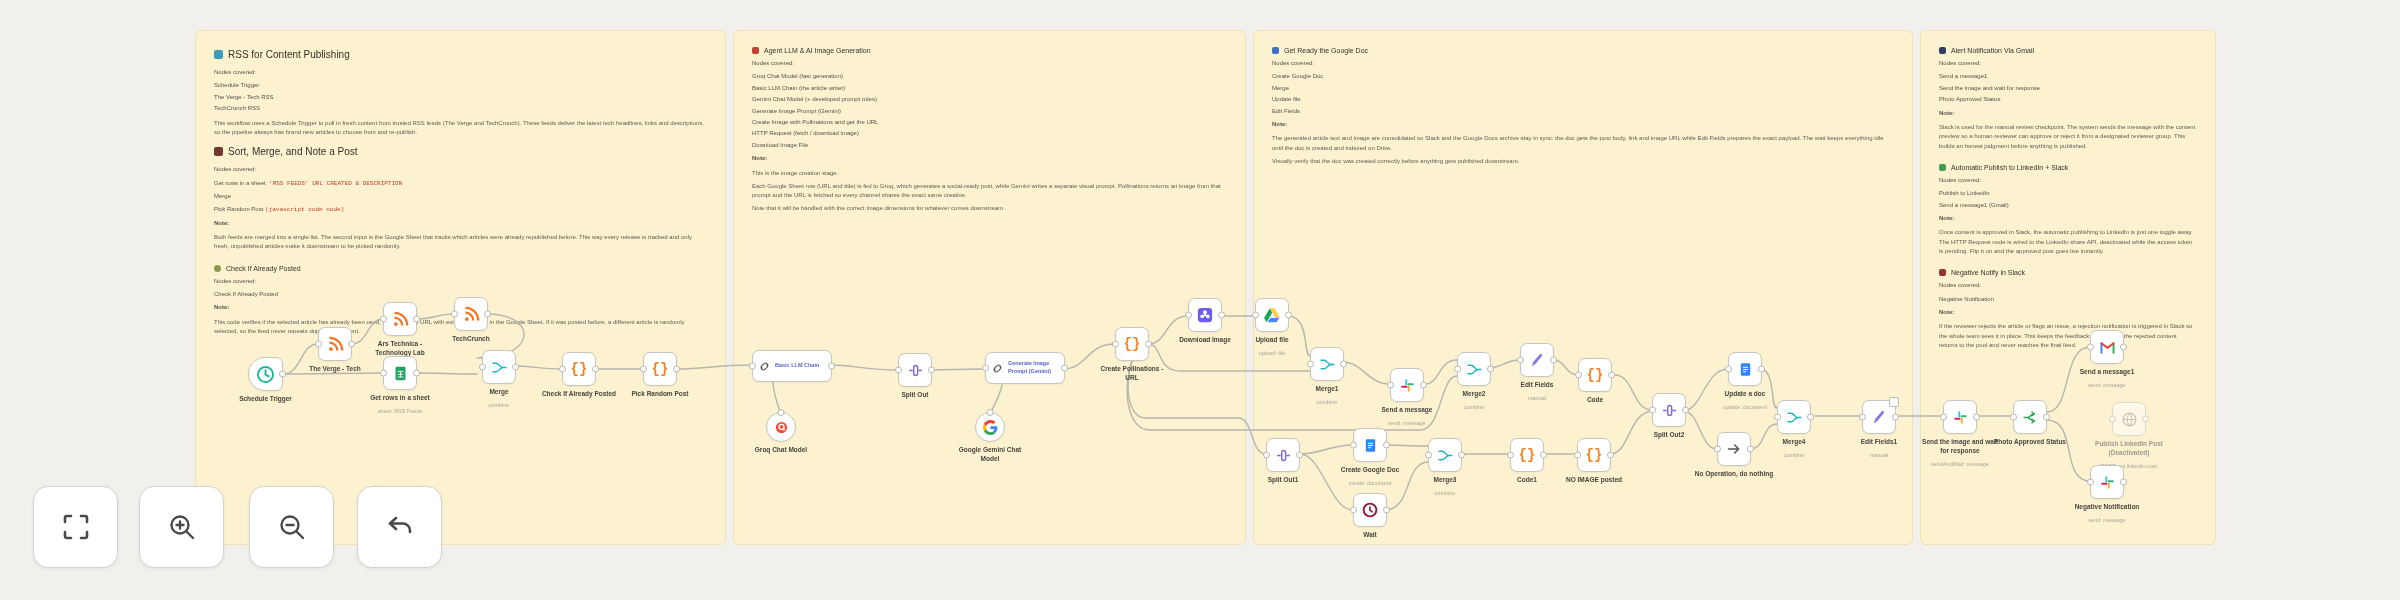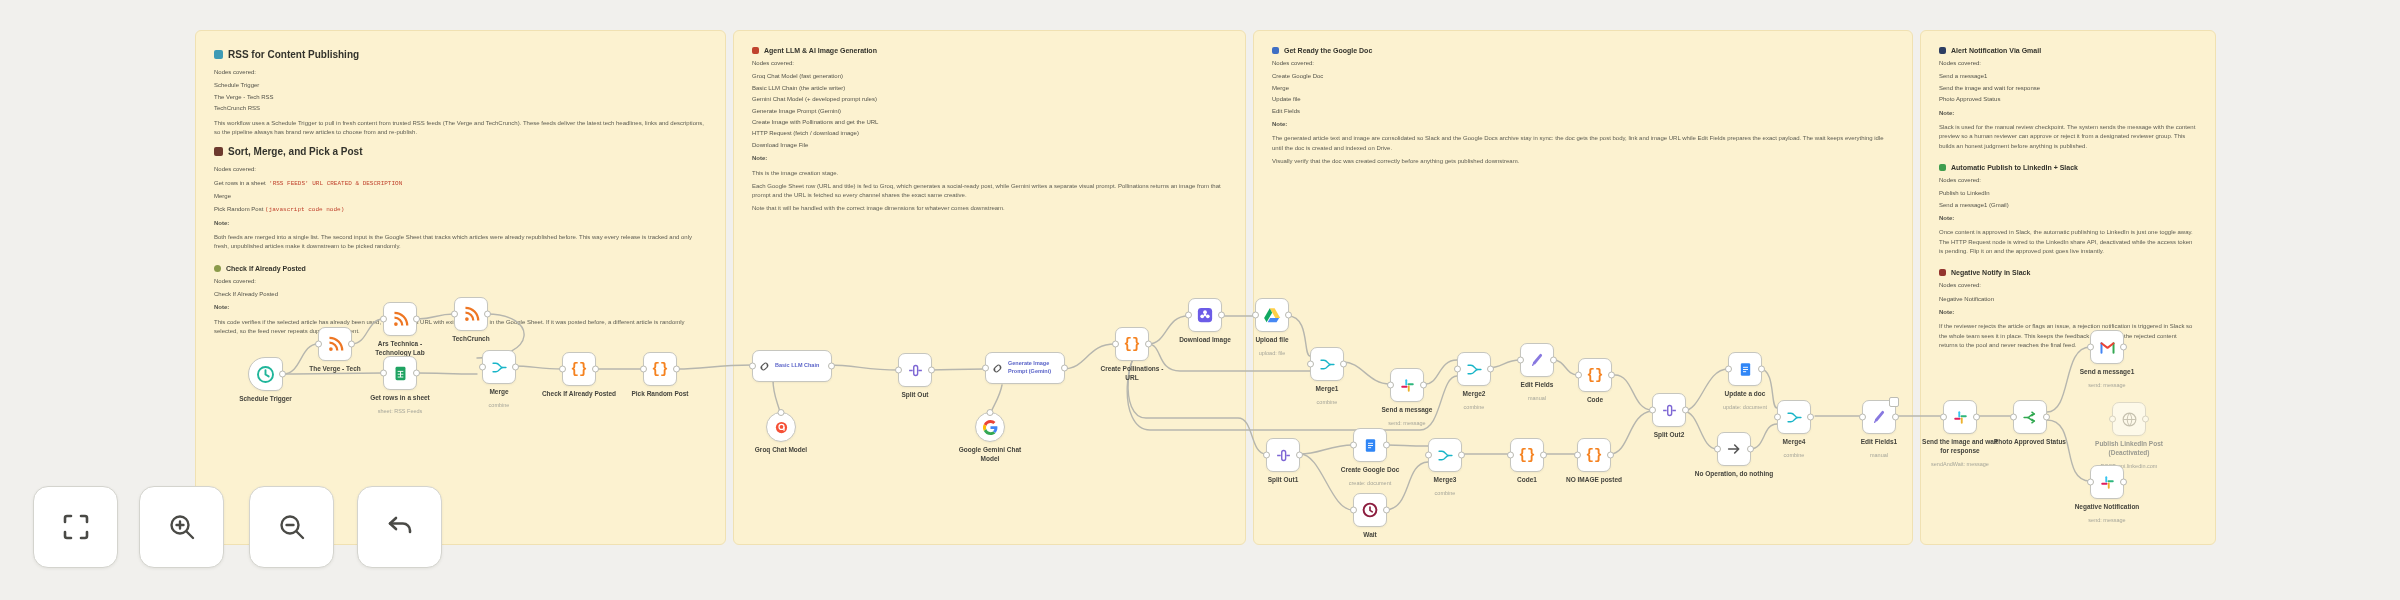--- a/index.html
+++ b/index.html
@@ -1,21 +1,21 @@
 <!DOCTYPE html>
 <html><head>
 <meta charset="utf-8">
 <style>
   html,body{margin:0;padding:0;background:#e9e9e6;}
   .stage{position:relative;width:2400px;height:600px;background:#f1f0ed;overflow:hidden;
          font-family:"Liberation Sans",sans-serif;}
   
   .sticky{position:absolute;top:30px;height:515px;background:#fcf2d0;border:1px solid #f0e1b2;
           border-radius:6px;box-sizing:border-box;padding:16px 18px;z-index:1;color:#56564c;}
-  .s-title{display:flex;align-items:center;gap:5px;font-size:10px;font-weight:bold;color:#33332c;margin:2px 0 7px;}
+  .s-title{display:flex;align-items:center;gap:5px;font-size:10px;font-weight:normal;color:#33332c;margin:2px 0 7px;}
   .s-title.small{font-size:7px;margin:13px 0 4px;}
   .ticn{display:inline-block;width:9px;height:9px;border-radius:2px;flex:0 0 auto;}
   .s-title.small .ticn{width:7px;height:7px;}
   .s-line{font-size:6px;line-height:1.9;color:#53534a;white-space:pre-line;margin:2px 0;}
   .s-para{font-size:6px;line-height:1.55;color:#5d5d52;margin:4px 0 9px;white-space:pre-line;}
   .s-code{color:#c0432e;font-family:"Liberation Mono",monospace;}
   
   .node{position:absolute;z-index:3;}
   .nbox{position:relative;width:34px;height:34px;background:#ffffff;border:1.5px solid #c6c6bf;
         border-radius:7px;display:flex;align-items:center;justify-content:center;
@@ -58,21 +58,21 @@
         <span class="ticn" style="background:#3e9bb5"></span>
         <span>RSS for Content Publishing</span>
       </div>
     <div class="s-line">Nodes covered:</div>
     <div class="s-line">Schedule Trigger
 The Verge - Tech RSS
 TechCrunch RSS</div>
     <div class="s-para">This workflow uses a Schedule Trigger to pull in fresh content from trusted RSS feeds (The Verge and TechCrunch). These feeds deliver the latest tech headlines, links and descriptions, so the pipeline always has brand new articles to choose from and re-publish.</div>
     <div class="s-title">
         <span class="ticn" style="background:#6d3a2e"></span>
-        <span>Sort, Merge, and Pick a Post</span>
+        <span>Sort, Merge, and Note a Post</span>
       </div>
     <div class="s-line">Nodes covered:</div>
     <div class="s-line"><span>Get rows in a sheet</span>&nbsp;&nbsp;<span class="s-code">'RSS FEEDS' URL CREATED &amp; DESCRIPTION</span></div>
     <div class="s-line">Merge</div>
     <div class="s-line"><span>Pick Random Post</span>&nbsp;<span class="s-code">(javascript code node)</span></div>
     <div class="s-line" style="font-weight:bold">Note:</div>
     <div class="s-para">Both feeds are merged into a single list. The second input is the Google Sheet that tracks which articles were already republished before. This way every release is tracked and only fresh, unpublished articles make it downstream to be picked randomly.</div>
     <div class="s-title small">
         <span class="ticn" style="background:#8a9a4a;border-radius:50%"></span>
         <span>Check If Already Posted</span>

